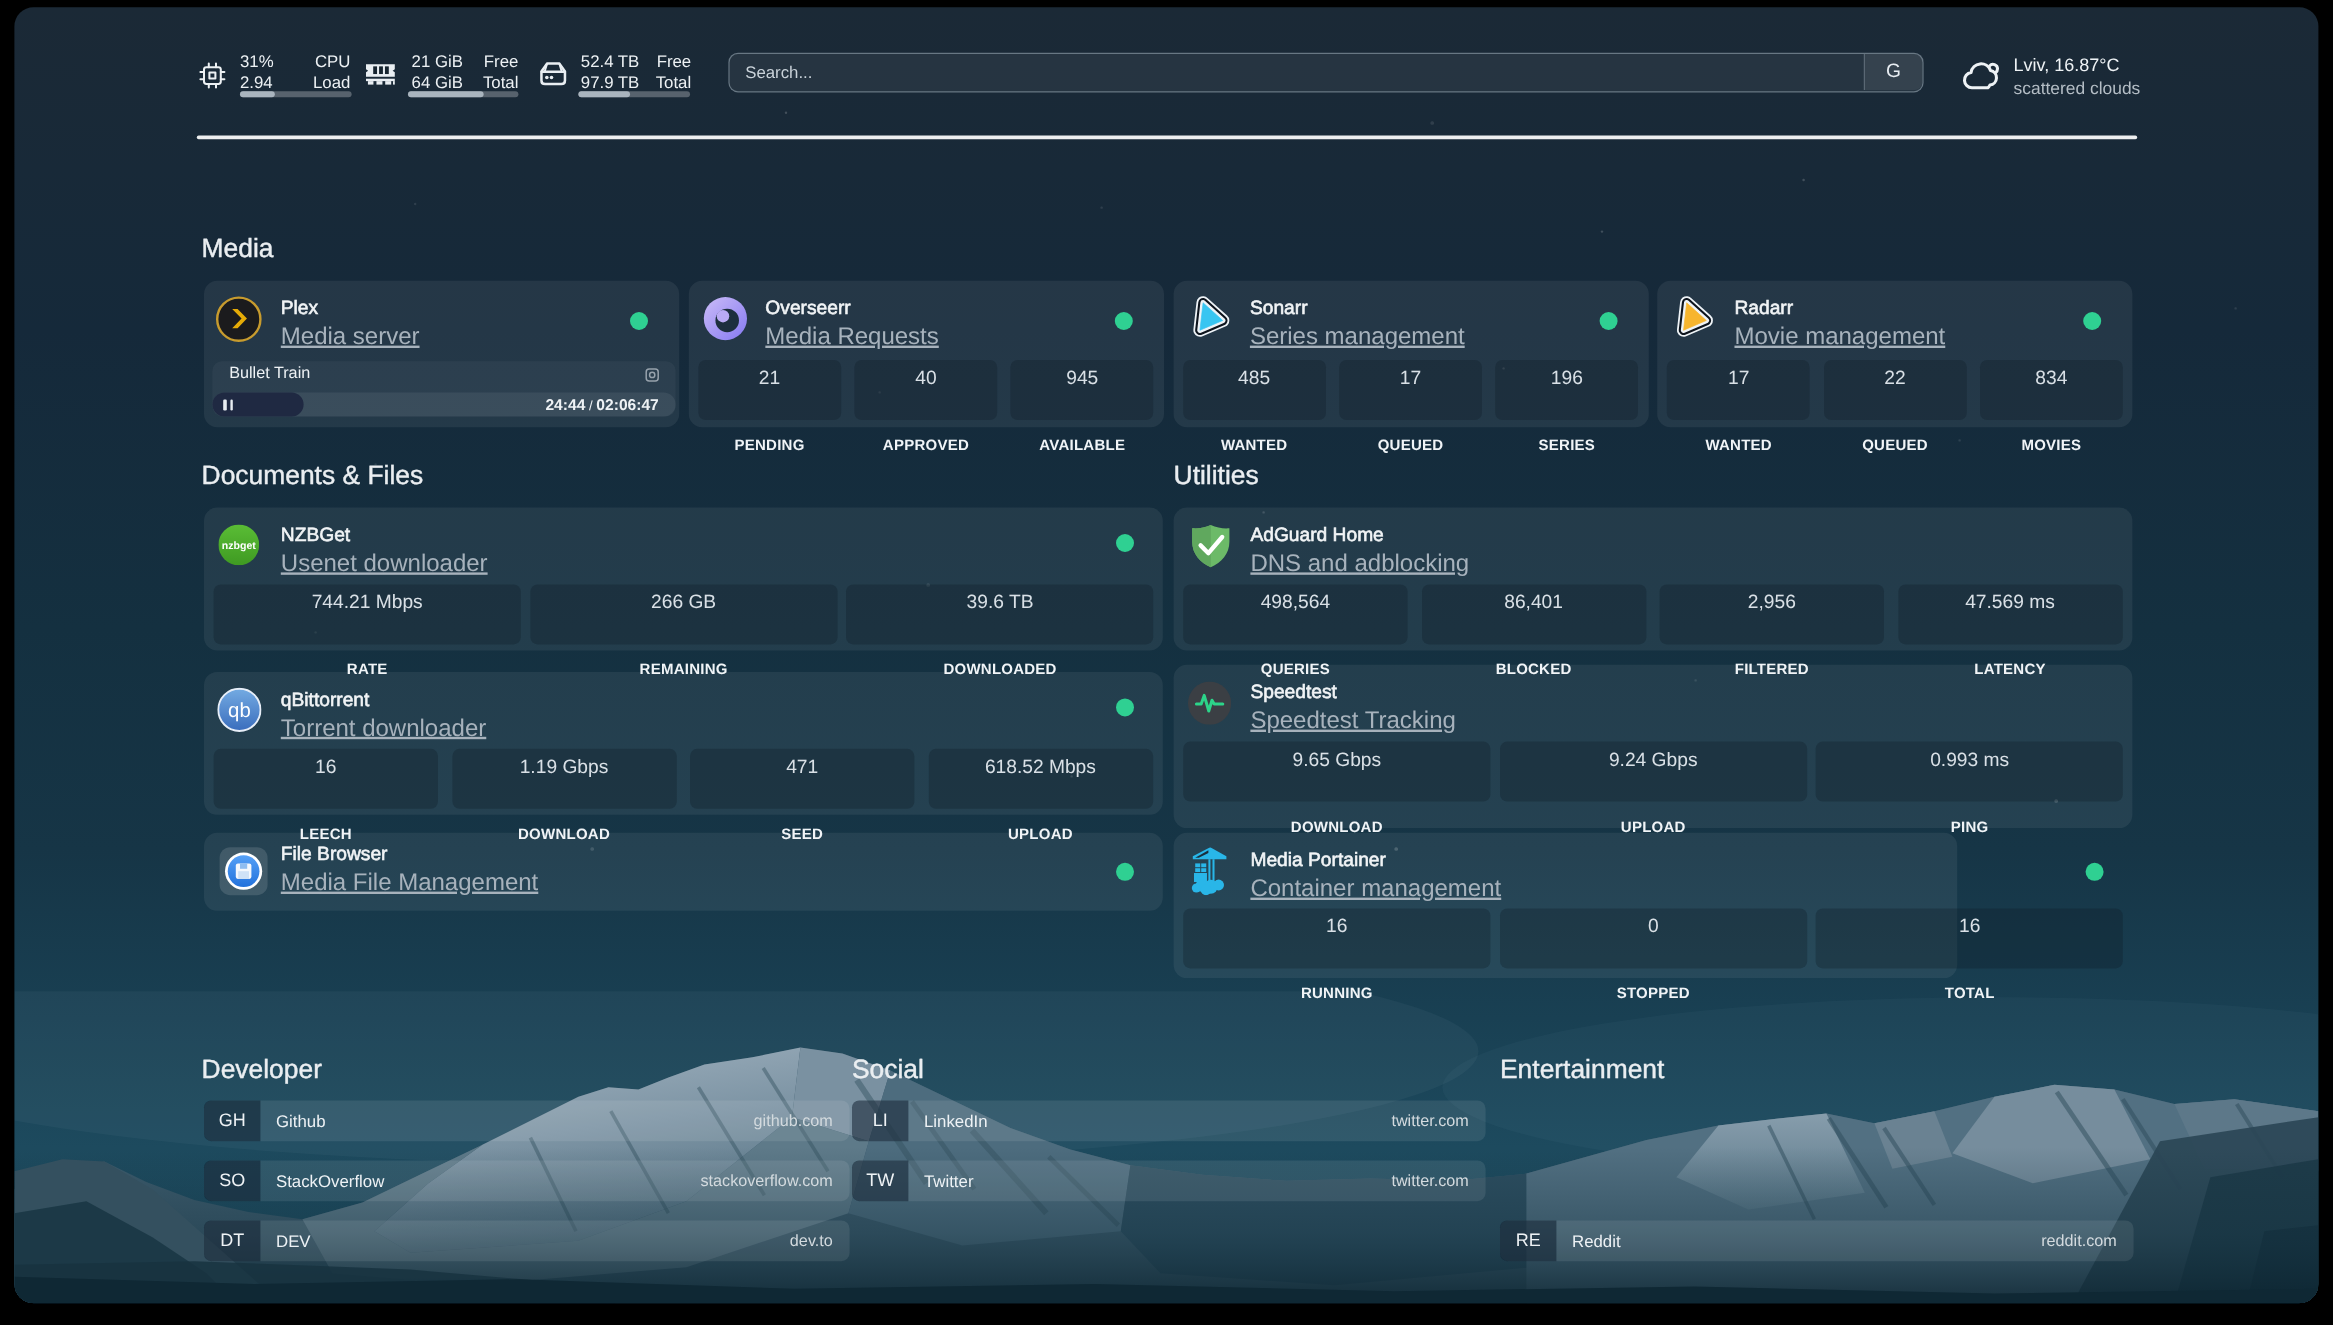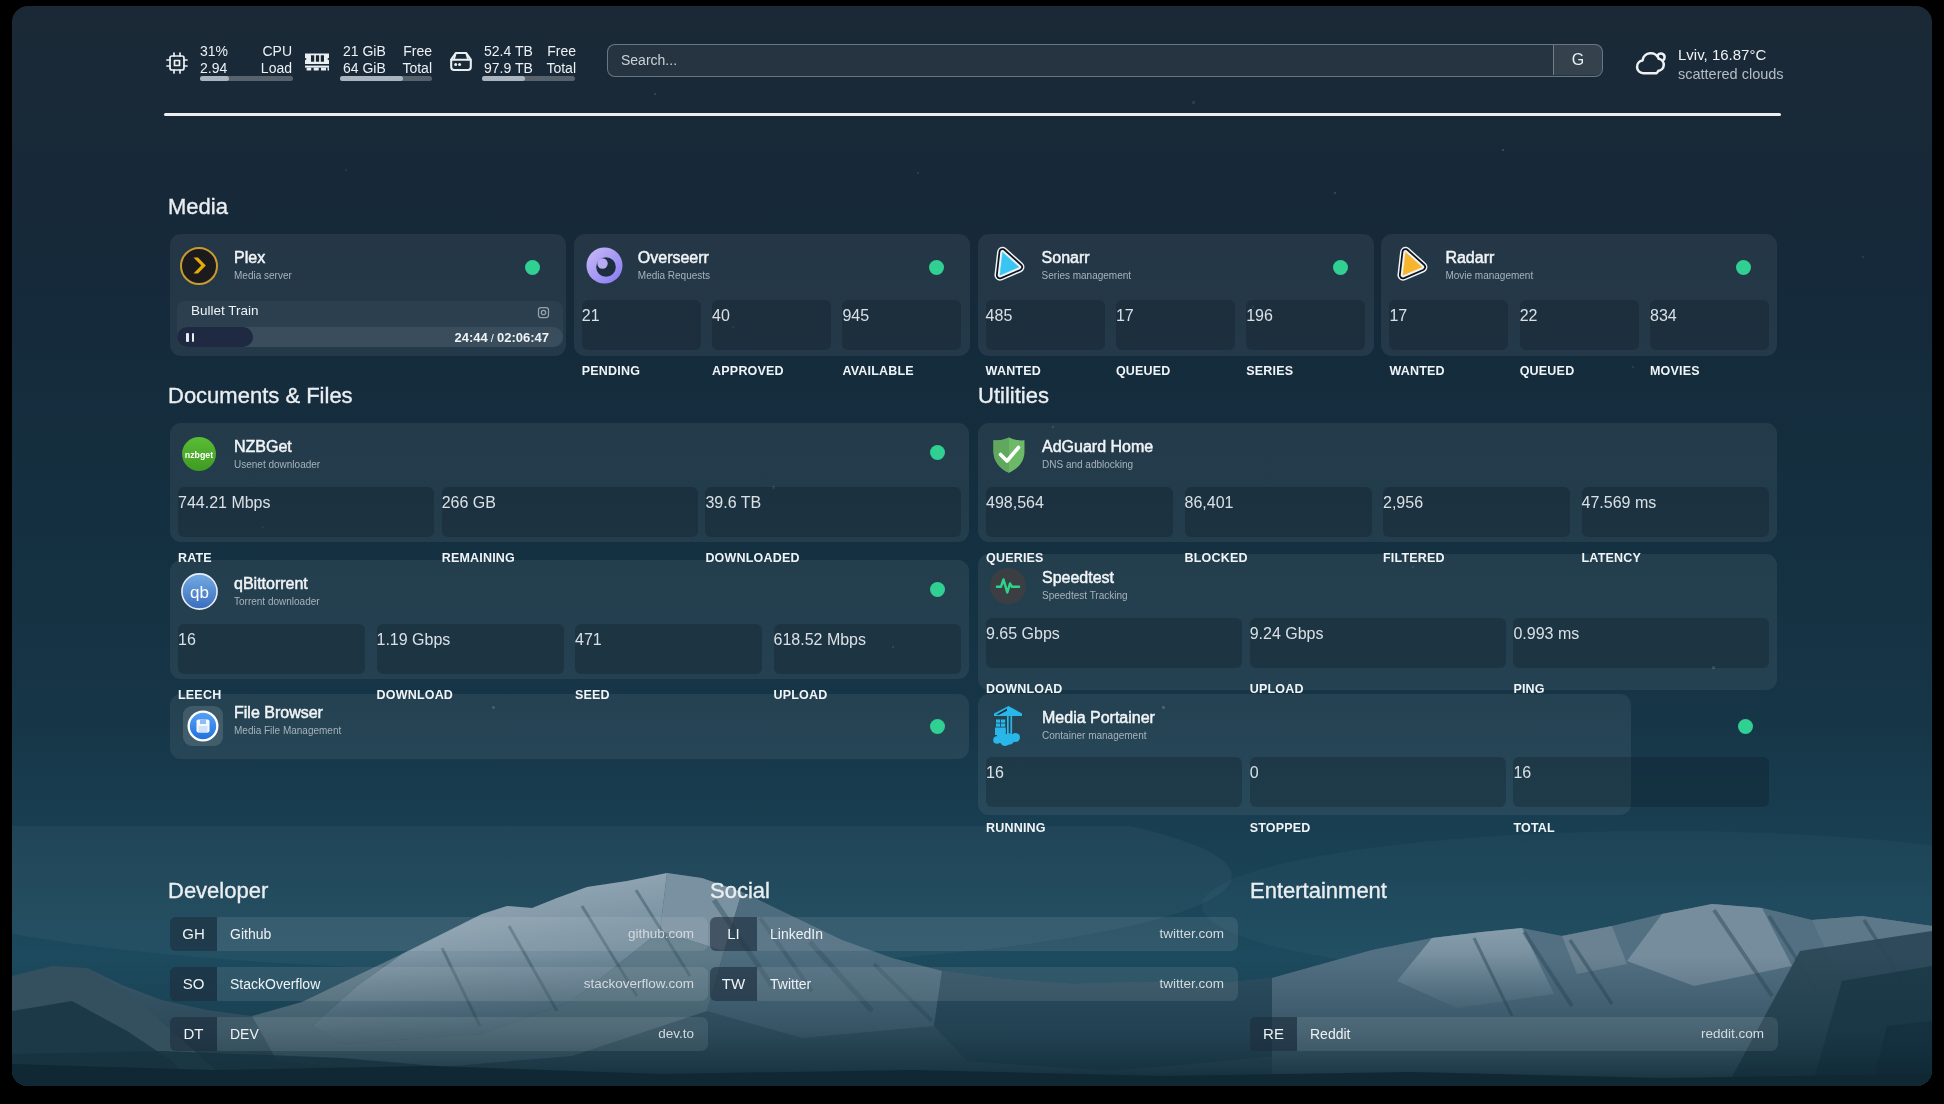--- a/index.html
+++ b/index.html
@@ -3,23 +3,23 @@
 <meta charset="utf-8">
 <style>
 * { margin:0; padding:0; box-sizing:border-box; }
 html,body { width:1944px; height:1104px; background:#000; font-family:"Liberation Sans", sans-serif; overflow:hidden; }
 #page { position:absolute; left:12px; top:6px; width:1920px; height:1080px; border-radius:16px; overflow:hidden;
   background:linear-gradient(180deg,#1b2936 0%,#15293a 25%,#143040 48%,#163546 65%,#194053 78%,#1d4a5e 88%,#1d4c60 100%); }
 #mtn { position:absolute; left:0; top:820px; width:1920px; height:260px; }
 .abs { position:absolute; }
 .card { position:absolute; background:rgba(255,255,255,0.065); border-radius:11px; }
 .ti { position:absolute; font-size:16px; font-weight:normal; -webkit-text-stroke:0.5px #f1f4f6; color:#f1f4f6; white-space:nowrap; }
-.su { position:absolute; font-size:10px; color:#a7b2bc; white-space:nowrap; }
+.su { position:absolute; font-size:20px; color:#a7b2bc; white-space:nowrap;text-decoration:underline; }
 .dot { position:absolute; width:15px; height:15px; border-radius:8px; background:#2fd092; }
-.sb { position:absolute; background:rgba(14,28,38,0.30); border-radius:6px; height:50px; text-align:left; }
+.sb { position:absolute; background:rgba(14,28,38,0.30); border-radius:6px; height:50px; text-align:center; }
 .sb .n { font-size:16px; color:#d9e0e6; line-height:20px; margin-top:5.5px; white-space:nowrap; }
 .sb .l { font-size:12.5px; font-weight:bold; color:#f0f4f7; line-height:17.5px; letter-spacing:0.2px; white-space:nowrap;margin-top:37px; }
 .h2 { position:absolute; font-size:22px; font-weight:normal; -webkit-text-stroke:0.35px #eaeef1; color:#eaeef1; white-space:nowrap; }
 .rt { position:absolute; font-size:14px; color:#edf1f4; line-height:16.5px; white-space:nowrap; }
 .rr { text-align:right; }
 .bar { position:absolute; height:5px; border-radius:3px; background:rgba(255,255,255,0.27); }
 .bar i { display:block; height:5px; border-radius:3px; background:#a9b4be; }
 .bm { position:absolute; height:34px; background:rgba(255,255,255,0.09); border-radius:7px; }
 .bm .ab { position:absolute; left:0; top:0; width:47px; height:34px; background:rgba(12,30,45,0.55); border-radius:6px 0 0 6px; text-align:center; line-height:34px; font-size:15px; color:#eef2f5; }
 .bm .nm { position:absolute; left:60px; top:0; line-height:34px; font-size:14px; color:#eef2f5; white-space:nowrap; }

